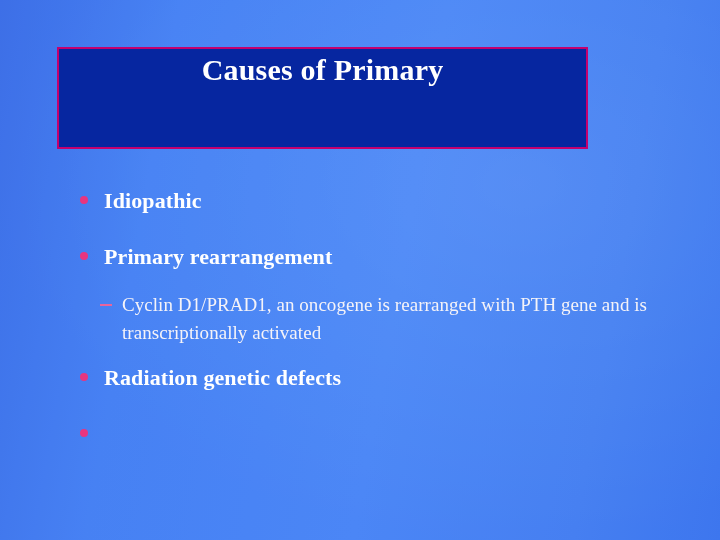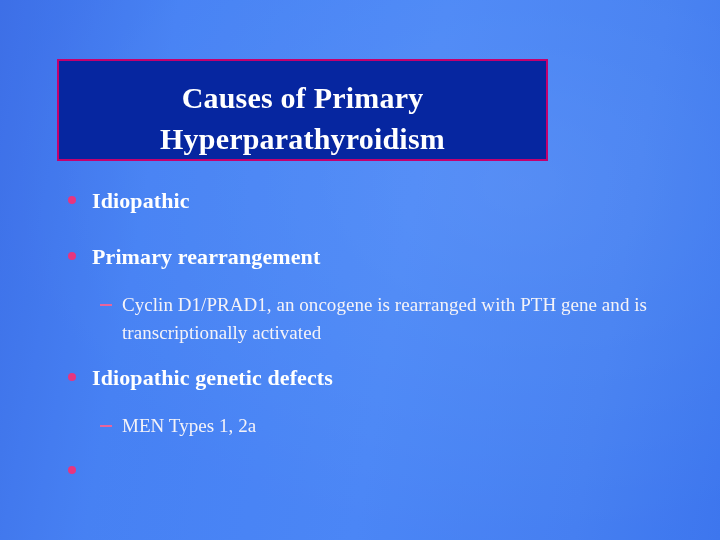--- a/index.html
+++ b/index.html
@@ -22,30 +22,30 @@
     background-image:
       radial-gradient(ellipse 520px 360px at 72% 34%, #6e92f4 0%, #6088ef 38%, #5a82ea 62%, #5179e4 100%),
       linear-gradient(100deg, #5172d8 0%, #5c84ec 22%, #6189f0 55%, #5b82e8 82%, #5179e4 100%);
     background-blend-mode: soft-light, normal;
   }
 
   
   #title-box {
     position: absolute;
     left: 57px;
-    top: 59px;
-    width: 491px;
+    top: 47px;
+    width: 531px;
     height: 102px;
     box-sizing: border-box;
     background: #0626a0;
     border: 2px solid #c4006e;
     display: flex;
     flex-direction: column;
     align-items: center;
-    justify-content: flex-end;
+    justify-content: flex-start;
   }
   .title-line {
     color: #ffffff;
     font-size: 30px;
     font-weight: bold;
     line-height: 41px;
     letter-spacing: 0.2px;
     white-space: nowrap;
     text-align: center;
   }
@@ -54,21 +54,21 @@
   #body-list {
     position: absolute;
     left: 0;
     top: 186px;
     width: 720px;
   }
 
   .level1 {
     position: relative;
     padding-left: 88px;
-    margin: 0 0 0 4px;
+    margin: 0 0 0 16px;
     min-height: 40px;
   }
   .level1-text {
     color: #ffffff;
     font-size: 22px;
     font-weight: bold;
     line-height: 30px;
     letter-spacing: 0.1px;
   }
   .bullet-dot {
@@ -106,21 +106,20 @@
   .group { margin-bottom: 0; }
   .group + .group { margin-top: 16px; }
 </style>
 </head>
 <body>
 
 <div id="slide">
 
   <div id="title-box">
     <div class="title-line">Causes of Primary</div>
-    <div class="title-line">Hyperparathyroidism</div>
   </div>
 
   <div id="body-list">
 
     <div class="group">
       <div class="level1">
         <span class="bullet-dot"></span>
         <span class="level1-text">Idiopathic</span>
       </div>
     </div>
@@ -132,25 +131,21 @@
       </div>
       <div class="level2">
         <span class="bullet-dash"></span>
         <span class="level2-text">Cyclin D1/PRAD1, an oncogene is rearranged with PTH gene and is transcriptionally activated</span>
       </div>
     </div>
 
     <div class="group">
       <div class="level1">
         <span class="bullet-dot"></span>
-        <span class="level1-text">Idiopathic genetic defects</span>
-      </div>
-      <div class="level2">
-        <span class="bullet-dash"></span>
-        <span class="level2-text">MEN Types 1, 2a</span>
+        <span class="level1-text">Radiation genetic defects</span>
       </div>
     </div>
 
     <div class="group">
       <div class="level1">
         <span class="bullet-dot"></span>
       </div>
     </div>
 
   </div>

